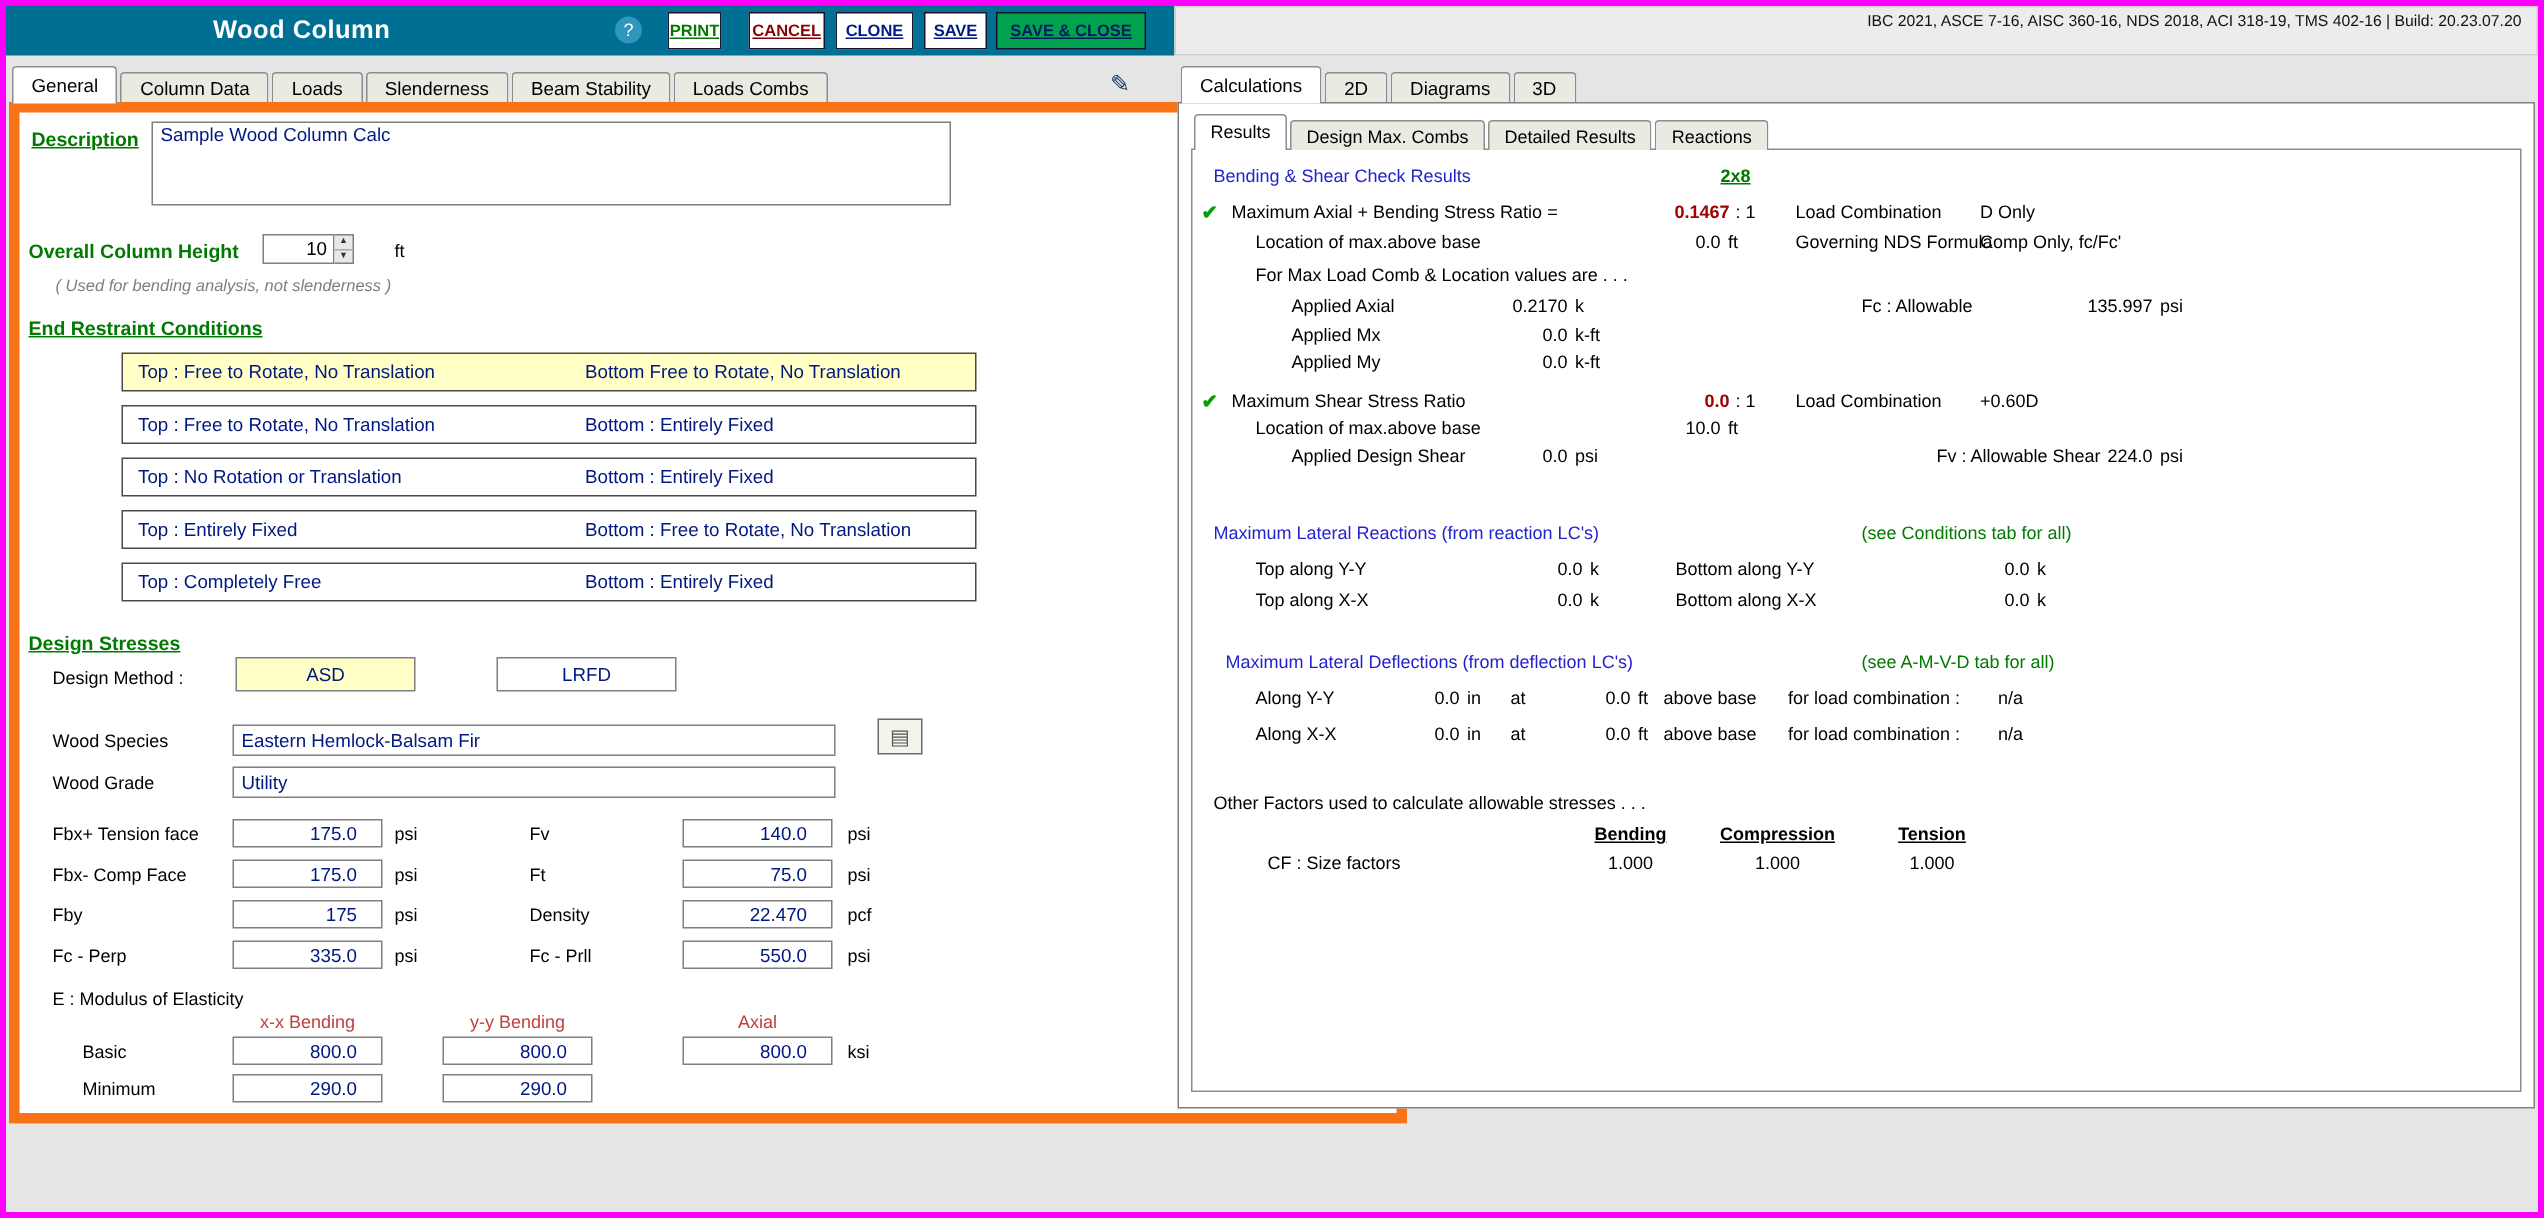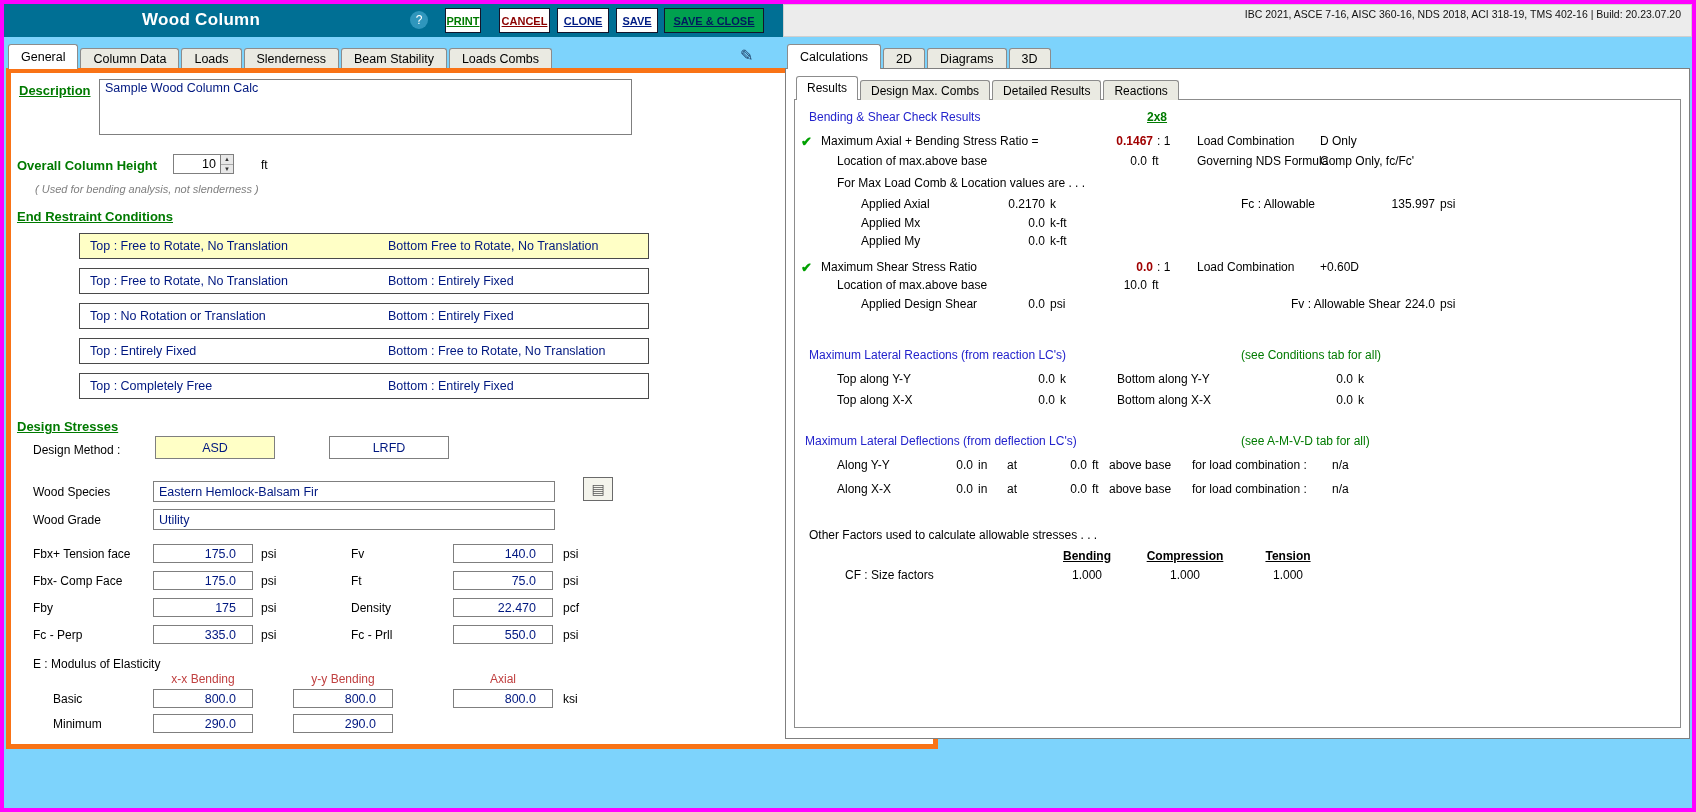--- a/index.html
+++ b/index.html
@@ -1,17 +1,17 @@
 <!DOCTYPE html>
 <html><head>
 <meta charset="utf-8">
 <style>
   * { box-sizing: border-box; }
   body { margin:0; background:#FFF; font-family:"Liberation Sans", sans-serif; }
-  .win { position:relative; width:1696px; height:812px; border:4px solid #FF00FF; background:#7dd3fc; overflow:hidden; }
+  .win { position:relative; width:1696px; height:812px; border:4px solid #FF00FF; background:#e5e5e5; overflow:hidden; }
 
   
   .titlebar { position:absolute; left:0; top:0; width:779px; height:33px; background:#006F94; }
   .wtitle { position:absolute; left:138px; top:6px; color:#FFF; font-size:17px; font-weight:bold; letter-spacing:.3px; white-space:nowrap; }
   .helpdot { position:absolute; left:406px; top:7px; width:18px; height:18px; border-radius:50%; background:#2F96BC; color:#FFF; font-size:12px; text-align:center; line-height:18px; cursor:pointer; }
   .hbtn { position:absolute; top:4px; height:25px; background:#FFF; border:1px solid #14142A; font-family:inherit; font-size:11px; font-weight:bold; text-decoration:underline; padding:0; cursor:pointer; }
   .hbtn.print{left:441px;width:36px;color:#007A00;}
   .hbtn.cancel{left:495px;width:51px;color:#8B0000;}
   .hbtn.clone{left:553px;width:52px;color:#001B84;}
   .hbtn.save{left:612px;width:42px;color:#001B84;}
@@ -19,21 +19,21 @@
   .buildinfo { position:absolute; left:779px; top:0; width:909px; height:33px; background:#ECECEC; border:1px solid #CFCFCF; font-size:10.5px; line-height:1.35; text-align:right; padding:2px 10px; color:#111; }
 
   
   .tabstrip { position:absolute; display:flex; align-items:flex-end; height:25px; }
   .tab { background:#EAEAE2; border:1px solid #8C8C8C; border-bottom:none; border-radius:3px 3px 0 0; padding:0 12px; height:21px; line-height:21px; font-size:12.5px; color:#000; margin-right:2px; cursor:pointer; white-space:nowrap; }
   .tab.active { background:#FFF; height:25px; line-height:24px; position:relative; z-index:3; }
   .lstrip { left:4px; top:40px; }
   .rstrip { left:783px; top:40px; }
   .pencil { position:absolute; left:736px; top:42px; font-size:16px; color:#17365D; cursor:pointer; }
 
-  .lpanel { position:absolute; left:2px; top:64px; width:932px; height:681px; border:5px solid #f97316; background:#FFF; z-index:1;padding-left:34px; }
+  .lpanel { position:absolute; left:2px; top:64px; width:932px; height:681px; border:7px solid #f97316; background:#FFF; z-index:1;padding-left:34px; }
   .rpanel { position:absolute; left:781px; top:64px; width:905px; height:671px; border:1px solid #7F7F7F; background:#FFF; z-index:1; }
   .substrip { position:absolute; left:10px; top:7px; display:flex; align-items:flex-end; height:24px; z-index:2; }
   .substrip .tab { font-size:12px; padding:0 10px; height:20px; line-height:20px; background:#EAEAE2; }
   .substrip .tab.active { background:#FFF; height:24px; line-height:22px; }
   .subbox { position:absolute; left:8px; top:30px; right:8px; bottom:10px; border:1px solid #8C8C8C; background:#FFF; }
 
   
   .glab { position:absolute; color:#007A00; font-weight:bold; font-size:13px; white-space:nowrap; }
   .u { text-decoration:underline; }
   .blk { position:absolute; font-size:12px; color:#000; white-space:nowrap; }
@@ -277,21 +277,21 @@
       <div class="rl" style="top:293px">
         <span style="left:42px">Top along X-X</span>
         <span class="v" style="left:180px;width:80px">0.0</span>
         <span style="left:265px">k</span>
         <span style="left:322px">Bottom along X-X</span>
         <span class="v" style="left:478px;width:80px">0.0</span>
         <span style="left:563px">k</span>
       </div>
 
       <div class="rl" style="top:334px">
-        <span class="blue" style="left:10px">Maximum Lateral Deflections (from deflection LC's)</span>
+        <span class="blue" style="left:22px">Maximum Lateral Deflections (from deflection LC's)</span>
         <span class="grn" style="left:446px">(see A-M-V-D tab for all)</span>
       </div>
       <div class="rl" style="top:358px">
         <span style="left:42px">Along Y-Y</span>
         <span class="v" style="left:118px;width:60px">0.0</span>
         <span style="left:183px">in</span>
         <span style="left:212px">at</span>
         <span class="v" style="left:232px;width:60px">0.0</span>
         <span style="left:297px">ft</span>
         <span style="left:314px">above base</span>

